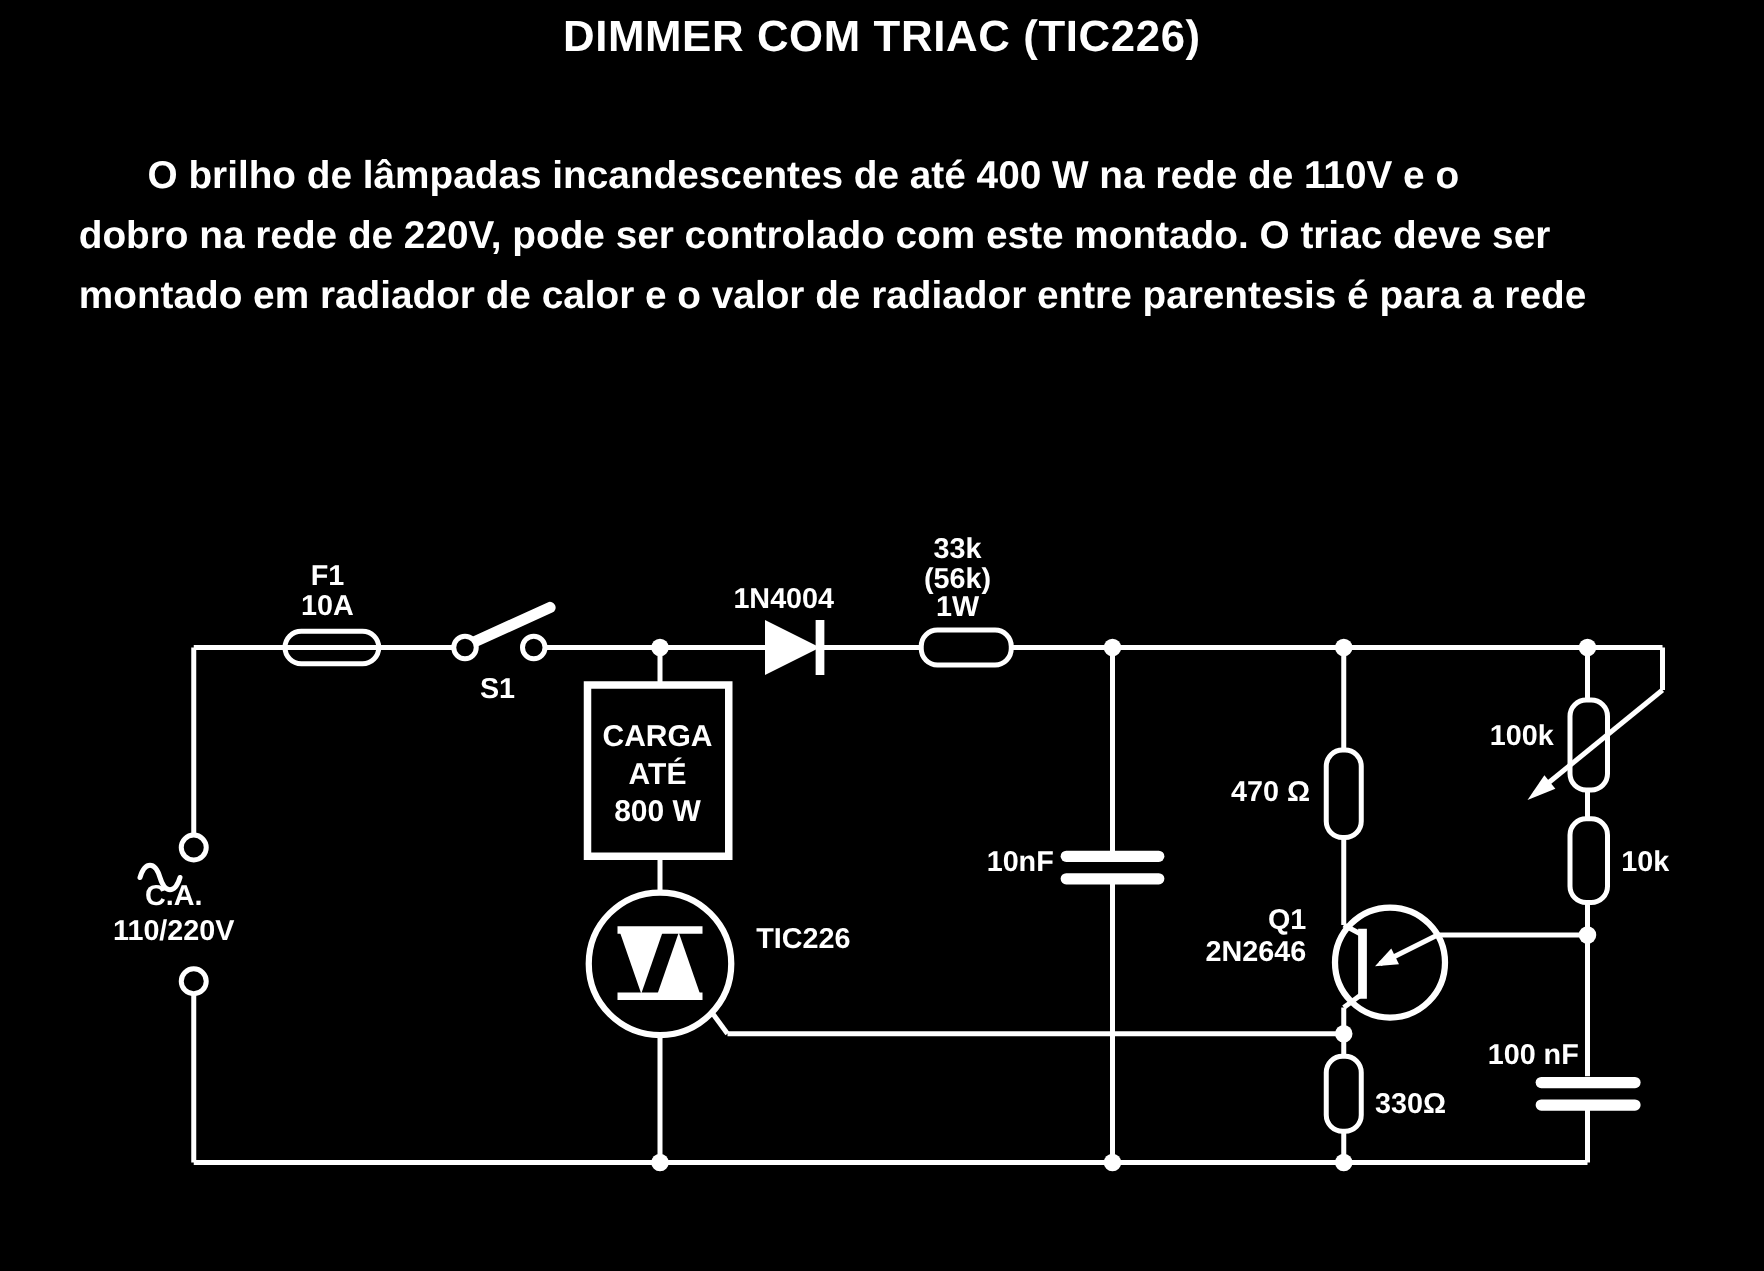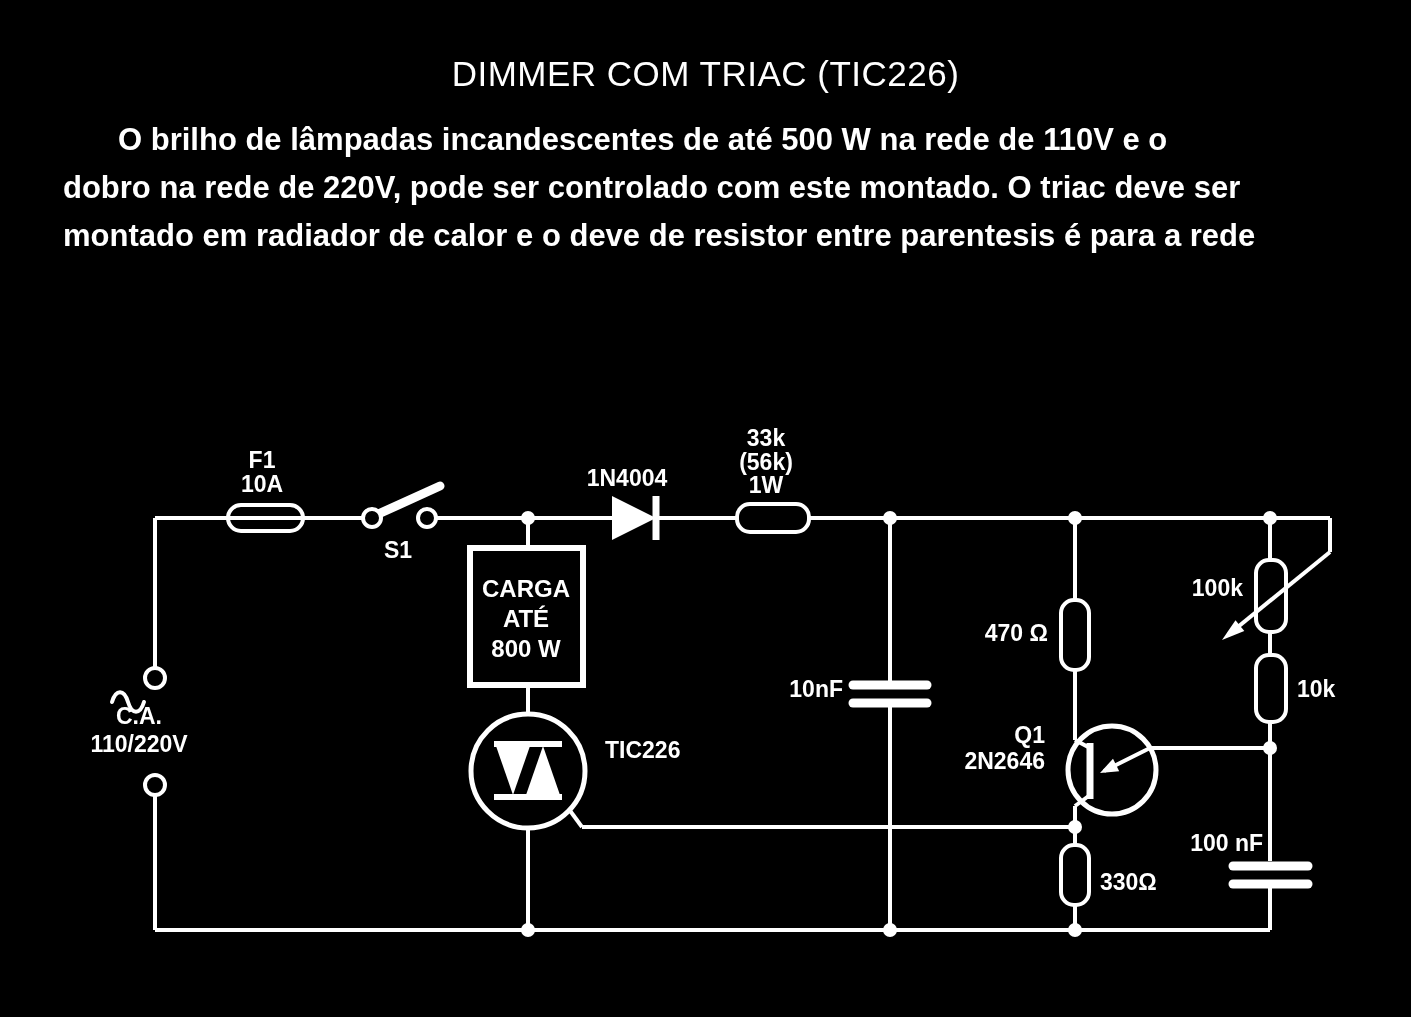--- a/index.html
+++ b/index.html
@@ -3,21 +3,21 @@
 <meta charset="utf-8">
 <style>
   html,body{margin:0;padding:0;}
   body{
     width:1411px;height:1017px;position:relative;overflow:hidden;
     background:#000;color:#fff;
     font-family:"Liberation Sans", sans-serif;
   }
   .title{
     position:absolute;top:10px;left:0;width:100%;
-    text-align:center;font-size:35px;font-weight:normal;letter-spacing:.5px;margin-top:44px;
+    text-align:center;font-size:35px;font-weight:bold;letter-spacing:.5px;
   }
   .desc{
     position:absolute;top:116px;left:63px;width:1298px;
     font-size:31px;font-weight:600;line-height:48px;
   }
   .desc .ln1{text-indent:55px;}
   svg{position:absolute;top:0;left:0;}
   svg text{
     font-family:"Liberation Sans", sans-serif;
     font-weight:bold;font-size:23px;fill:#fff;
@@ -25,23 +25,23 @@
   .t-mid{text-anchor:middle}
   .t-end{text-anchor:end}
   .big{font-size:24px}
 </style>
 </head>
 <body>
 
 <div class="title">DIMMER COM TRIAC (TIC226)</div>
 
 <div class="desc">
-  <div class="ln1">O brilho de lâmpadas incandescentes de até 500 W na rede de 110V e o</div>
+  <div class="ln1">O brilho de lâmpadas incandescentes de até 400 W na rede de 110V e o</div>
   <div>dobro na rede de 220V, pode ser controlado com este montado. O triac deve ser</div>
-  <div>montado em radiador de calor e o deve de resistor entre parentesis é para a rede</div>
+  <div>montado em radiador de calor e o valor de radiador entre parentesis é para a rede</div>
 </div>
 
 <svg width="1411" height="1017" viewBox="0 0 1411 1017">
 
   <g stroke="#fff" stroke-width="4" fill="none">
 
     <line x1="155" y1="518" x2="363" y2="518"></line>
     <line x1="436" y1="518" x2="612" y2="518"></line>
     <line x1="656" y1="518" x2="737" y2="518"></line>
     <line x1="809" y1="518" x2="1330" y2="518"></line>

